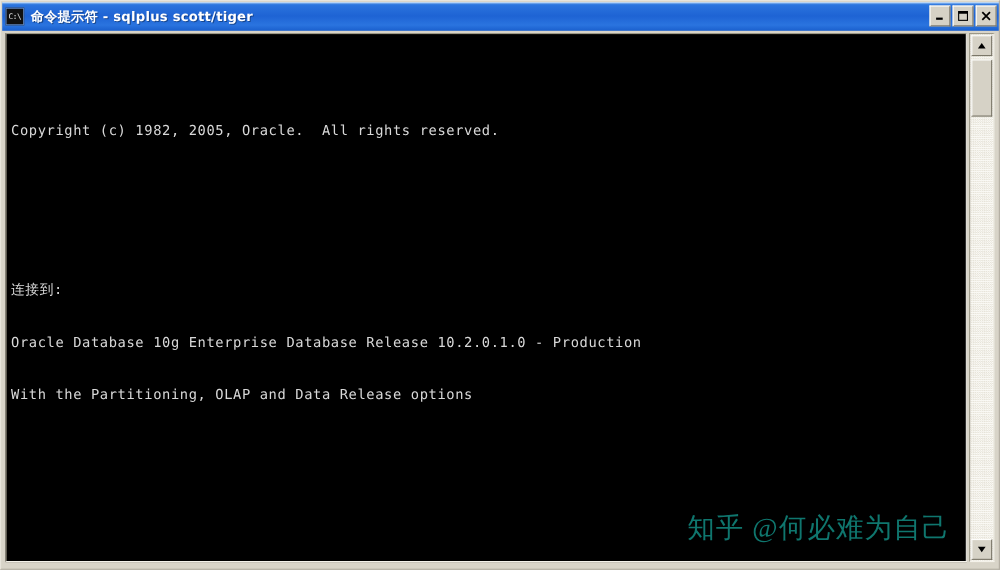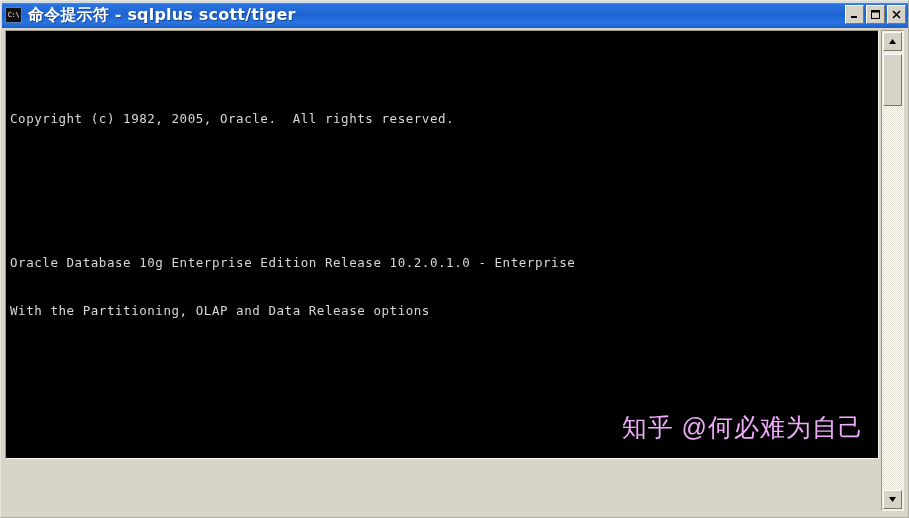--- a/index.html
+++ b/index.html
@@ -64,21 +64,21 @@
   .title-icon span {
     font-family: "DejaVu Sans Mono", monospace;
     font-size: 7px;
     line-height: 7px;
     color: #e8e8e8;
     letter-spacing: -0.4px;
   }
 
   #title-text {
     font-family: "DejaVu Sans", "Liberation Sans", sans-serif;
-    font-size: 16px;
+    font-size: 12px;
     font-weight: bold;
     color: #ffffff;
     white-space: nowrap;
     text-shadow: 1px 1px 0 rgba(0,0,0,0.35);
     letter-spacing: 0.2px;
   }
 
   #win-buttons {
     position: absolute;
     right: 3px;
@@ -102,21 +102,21 @@
     cursor: default;
   }
   .win-btn svg { display: block; }
 
   
   #console {
     position: absolute;
     left: 4px;
     top: 29px;
     width: 874px;
-    height: 429px;
+    height: 481px;
     background: #000000;
     border-top: 1px solid #9c9887;
     border-left: 1px solid #9c9887;
     border-right: 1px solid #f4f2ea;
     border-bottom: 1px solid #f4f2ea;
     box-sizing: border-box;
     overflow: hidden;
   }
 
   #console-text {
@@ -130,23 +130,23 @@
     white-space: pre;
     letter-spacing: 0.55px;
   }
   .line { height: 16px; white-space: pre; }
 
   
   #watermark {
     position: absolute;
     right: 14px;
     bottom: 14px;
-    font-family: Liberation Sans, sans-serif;
+    font-family: Liberation Serif, serif;
     font-size: 25px;
-    color: #f0abfc;
+    color: #0f766e;
     white-space: nowrap;
     letter-spacing: 1px;
   }
 
   
   #scrollbar {
     position: absolute;
     right: 4px;
     top: 29px;
     width: 23px;
@@ -220,21 +220,22 @@
       </div>
     </div>
   </div>
 
   <div id="console">
     <div id="console-text">
       <div class="line"></div>
       <div class="line">Copyright (c) 1982, 2005, Oracle.  All rights reserved.</div>
       <div class="line"></div>
       <div class="line"></div>
-      <div class="line">Oracle Database 10g Enterprise Edition Release 10.2.0.1.0 - Enterprise</div>
+      <div class="line">连接到:</div>
+      <div class="line">Oracle Database 10g Enterprise Database Release 10.2.0.1.0 - Production</div>
       <div class="line">With the Partitioning, OLAP and Data Release options</div>
       <div class="line"></div>
       <div class="line"></div>
       
       
       
       
       
       
       

